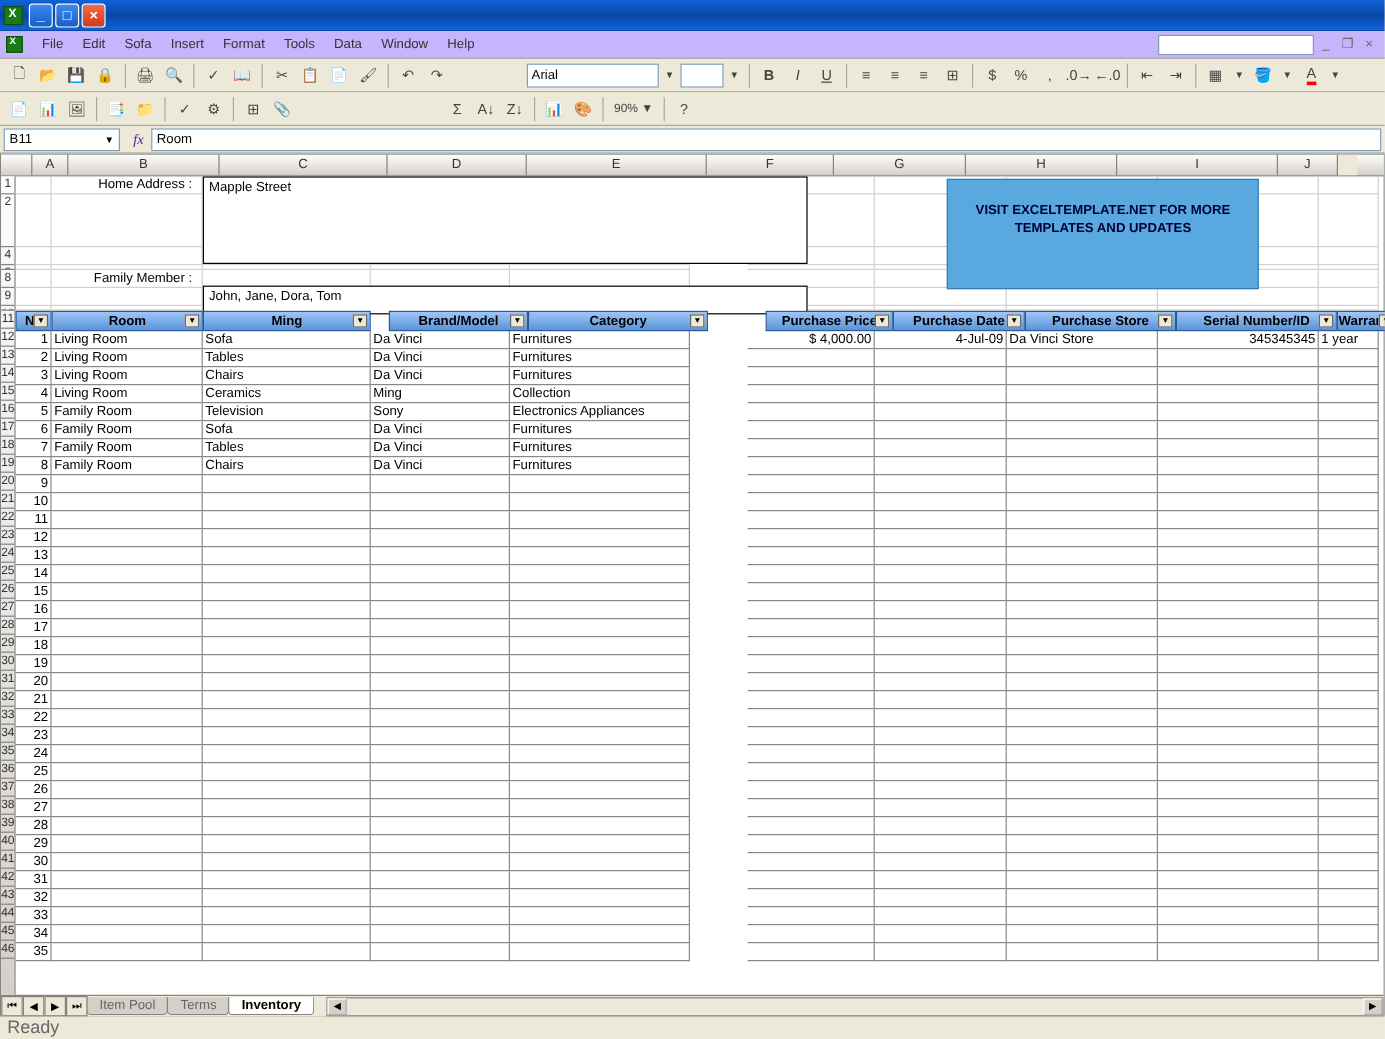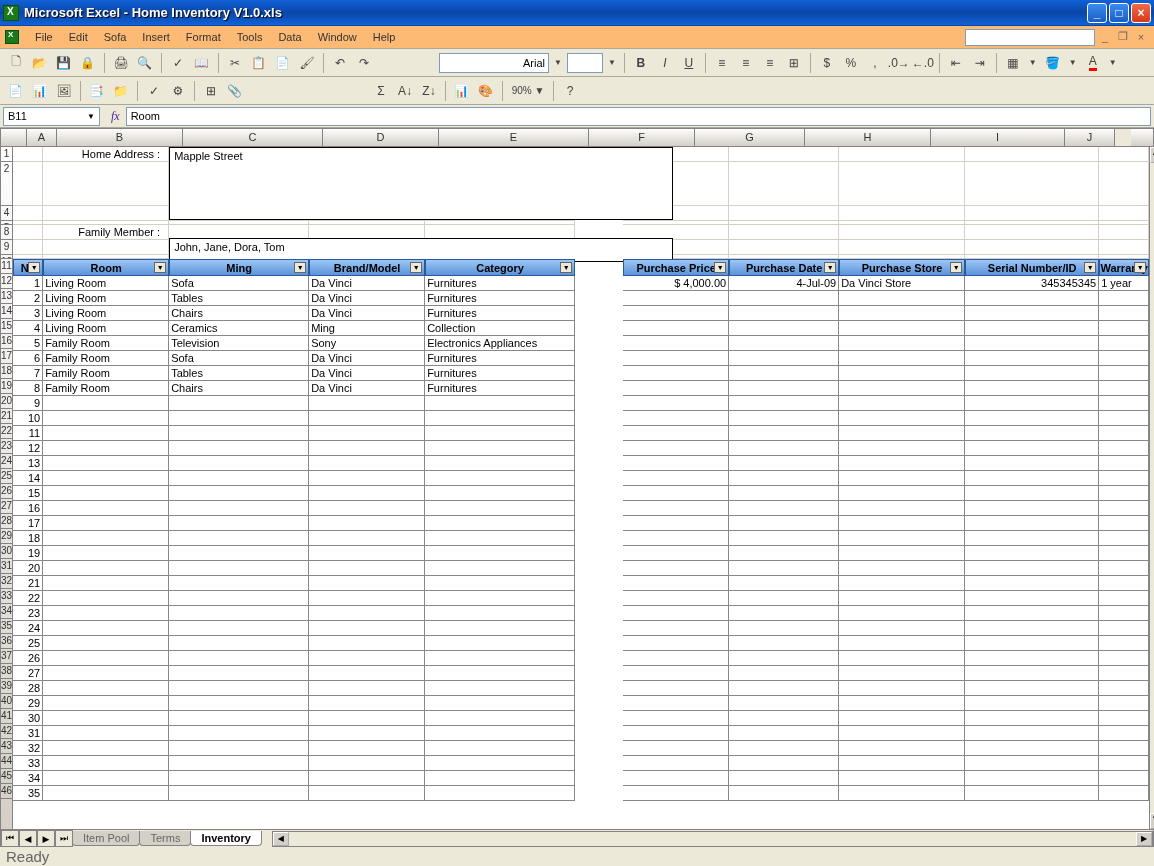--- a/index.html
+++ b/index.html
@@ -7,33 +7,33 @@
 
 .titlebar { background: linear-gradient(to bottom,#1062d8,#0a46a8 50%,#1062d8); height: 26px; display: flex; align-items: center; color: #fff; font-size: 13px; padding: 0 3px; border-bottom: 1px solid #0a46a8; }
 .titlebar .xlicon { width: 16px; height: 16px; background: #1a7a1a; border: 1px solid #0d4d0d; margin-right: 5px; position: relative; }
 .titlebar .xlicon::after { content:"X"; position:absolute; font-size:10px; font-weight:bold; color:#fff; top:0; left:3px; }
 .titlebar .title { flex: 1; font-weight: bold; text-shadow: 1px 1px 1px #000; }
 .winbuttons { display: flex; gap: 2px; }
 .winbtn { width: 20px; height: 20px; border: 1px solid #fff; border-radius: 3px; display:flex; align-items:center; justify-content:center; font-size:12px; font-weight:bold; cursor:pointer; }
 .winbtn.min,.winbtn.max { background: linear-gradient(#3a8af2,#1a5fc2); color:#fff;}
 .winbtn.close { background: linear-gradient(#f2694a,#d63a16); color:#fff;}
 
-.menubar { background: #fdba74; height: 23px; display:flex; align-items:center; padding: 0 5px; border-bottom: 1px solid #aca899; position:relative;}
+.menubar { background: #c4b5fd; height: 23px; display:flex; align-items:center; padding: 0 5px; border-bottom: 1px solid #aca899; position:relative;}
 .menubar .doc-icon { width:14px;height:14px;background:#1a7a1a;border:1px solid #0d4d0d;margin-right:8px;position:relative;}
 .menubar .doc-icon::after{content:"X";position:absolute;font-size:8px;font-weight:bold;color:#fff;top:-1px;left:2px;}
 .menubar .mitem { padding: 2px 8px; font-size: 11px; cursor:pointer; color:#333;}
 .menubar .right { position:absolute; right:5px; display:flex; gap:2px;}
 .menubar .right .qbox { width:130px; height:17px; border:1px solid #7f9db9; background:#fff;}
 .menubar .right .mdi{ width:16px;height:16px;cursor:pointer;display:flex;align-items:center;justify-content:center;font-size:11px;color:#666;}
 
 .toolbar { background: #ece9d8; height: 28px; display:flex; align-items:center; padding: 2px 5px; border-bottom:1px solid #aca899; gap:2px; }
 .tbtn { width: 22px; height: 22px; display:flex; align-items:center; justify-content:center; cursor:pointer; border:1px solid transparent; font-size:12px; color:#444;}
 .tsep { width:1px; height: 20px; background:#aca899; margin: 0 3px;}
 .tcombo { height:20px; border:1px solid #7f9db9; background:#fff; font-size:11px; padding: 1px 3px; display:flex;align-items:center;}
-.tcombo.font { width: 110px; justify-content: flex-end; }
+.tcombo.font { width: 110px; }
 .tcombo.size { width: 36px; }
 .tdrop { font-size:8px;color:#444;padding:0 3px;cursor:pointer;}
 
 .namebox-row { background:#ece9d8; height:23px; display:flex; align-items:center; border-bottom:1px solid #aca899; padding: 0 3px;}
 .namebox { width: 97px; height:19px; border:1px solid #7f9db9; background:#fff; font-size:11px; padding: 1px 4px; display:flex;align-items:center;margin-right:5px;}
 .fxarea { display:flex; align-items:center; flex:1; }
 .fxicon { font-style:italic; font-size:12px; padding:0 6px; font-family:serif; color:#4c1d95;}
 .formulabar { flex:1; height:19px; border:1px solid #7f9db9; background:#fff; font-size:11px; padding:1px 4px; display:flex;align-items:center;}
 
 .gridwrap { position:relative; background:#fff; border:1px solid #848284; height:718px;}
@@ -76,21 +76,20 @@
 .hscroll .sbtn { width:16px;background:#d4d0c8;border:1px outset #fff;font-size:8px;display:flex;align-items:center;justify-content:center;}
 .hscroll .track{flex:1;}
 
 .statusbar { background:#ece9d8; height:18px; border-top:1px solid #848284; font-size:15px; padding:1px 6px; color:#666;}
 </style>
 </head>
 <body>
 
 <div class="titlebar">
   <div class="xlicon"></div>
-  <div class="title">Microsoft Excel - Home Inventory V1.0.xls</div>
   <div class="winbuttons">
     <div class="winbtn min">_</div>
     <div class="winbtn max">□</div>
     <div class="winbtn close">×</div>
   </div>
 </div>
 
 <div class="menubar">
   <div class="doc-icon"></div>
   <div class="mitem">File</div>
@@ -270,20 +269,21 @@
         <div class="rh">42</div>
         <div class="rh">43</div>
         <div class="rh">44</div>
         <div class="rh">45</div>
         <div class="rh">46</div>
       </div>
     <div class="cells" id="cells">
 
       <div class="merged-box" style="top:0;left:156px;width:504px;height:73px;"><span>Mapple Street</span></div>
       <div class="merged-box" style="top:91px;left:156px;width:504px;height:24px;"><span>John, Jane, Dora, Tom</span></div>
+      <div class="info-box" style="top:2px;left:776px;width:260px;height:92px;"><span>VISIT EXCELTEMPLATE.NET FOR MORE TEMPLATES AND UPDATES</span></div>
     <div class="row ">
           <div class="cell A"></div>
           <div class="cell B">
             <div class="label-cell">Home Address :</div>
           </div>
           <div class="cell C"></div>
           <div class="cell D"></div>
           <div class="cell E"></div>
           <div class="cell F"></div>
           <div class="cell G"></div>
@@ -371,21 +371,21 @@
             <span class="farrow">▼</span>
           </div>
           <div class="thdr cell B" style="height: 17px;">
             <span>Room</span>
             <span class="farrow">▼</span>
           </div>
           <div class="thdr cell C" style="height: 17px;">
             <span>Ming</span>
             <span class="farrow">▼</span>
           </div>
-          <div class="thdr cell D" style="height: 17px;">
+          <div class="thdr cell D" style="height: 17px; margin-left: 15px;">
             <span>Brand/Model</span>
             <span class="farrow">▼</span>
           </div>
           <div class="thdr cell E" style="height: 17px;">
             <span>Category</span>
             <span class="farrow">▼</span>
           </div>
           <div class="thdr cell F" style="height: 17px;">
             <span>Purchase Price</span>
             <span class="farrow">▼</span>

